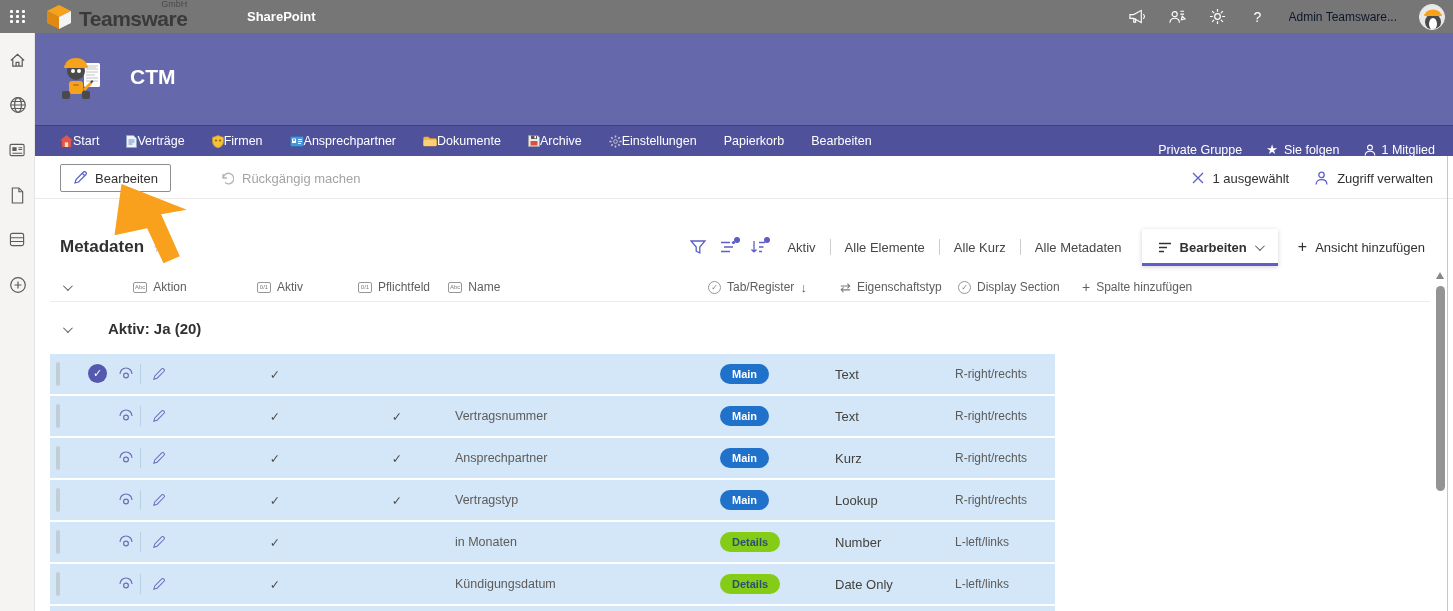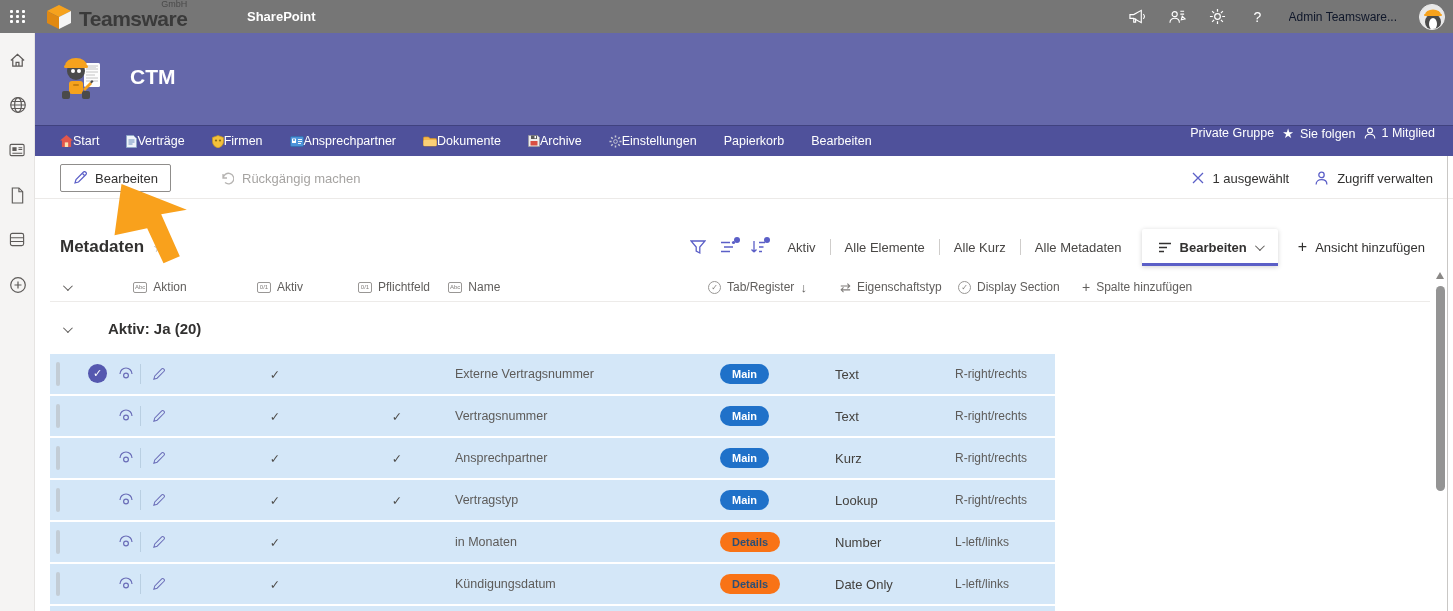--- a/index.html
+++ b/index.html
@@ -29,21 +29,21 @@
 
   
   .siteheader { position:absolute; left:35px; top:33px; width:1418px; height:92px; background:#6568aa; }
   .sitelogo { position:absolute; left:25px; top:20px; width:52px; height:52px; }
   .sitetitle { position:absolute; left:95px; top:32px; font-size:21px; font-weight:bold; color:#ffffff; cursor:pointer; }
 
   
   .sitenav { position:absolute; left:35px; top:125px; width:1418px; height:31px; background:#4f519b; border-top:1px solid rgba(0,0,0,.18); display:flex; align-items:center; color:#fff; }
   .nav-left { display:flex; align-items:center; padding-left:25px; gap:27px; }
   .nav-item { display:flex; align-items:center; gap:0; font-size:12.5px; cursor:pointer; white-space:nowrap; }
-  .nav-right { position:absolute; right:18px; top:0; height:31px; display:flex; align-items:flex-start; gap:8px; font-size:12.5px; }
+  .nav-right { position:absolute; right:18px; top:0; height:31px; display:flex; align-items:flex-end; gap:24px; font-size:12.5px; }
   .nav-right .nav-item { gap:6px; }
 
   
   .cmdbar { position:absolute; left:35px; top:156px; width:1418px; height:43px; background:#fff; border-bottom:1px solid #eceae8; }
   .btn-edit { position:absolute; left:25px; top:8px; height:28px; display:flex; align-items:center; gap:8px; padding:0 12px; border:1px solid #8f8d8b; border-radius:2px; background:#fff; font-size:13px; color:#323130; cursor:pointer; }
   .btn-undo { position:absolute; left:175px; top:8px; height:28px; display:flex; align-items:center; gap:8px; padding:0 10px; font-size:13px; color:#a6a4a2; cursor:default; }
   .cmd-right { position:absolute; right:20px; top:8px; height:28px; display:flex; align-items:center; gap:26px; }
   .cmd-chip { display:flex; align-items:center; gap:9px; font-size:13px; color:#323130; cursor:pointer; }
 
   
@@ -81,21 +81,21 @@
   .ic-div { position:absolute; left:90px; top:10px; width:1px; height:20px; background:#b9cfe2; }
   .cell { position:absolute; top:0; height:40px; display:flex; align-items:center; font-size:12.5px; color:#5d5b59; white-space:nowrap; }
   .c-aktiv { left:215px; width:20px; justify-content:center; color:#4f4d4b; }
   .c-pflicht { left:337px; width:20px; justify-content:center; color:#4f4d4b; }
   .c-name { left:405px; }
   .c-tab { left:670px;font-weight:bold; }
   .c-typ { left:785px; font-size:13px; color:#44423f; }
   .c-section { left:905px; font-size:12px; }
   .pill { display:inline-block; padding:4px 12px; border-radius:11px; font-size:11px; }
   .pill-main { background:#1f71c9; color:#fff; }
-  .pill-details { background:#f97316; color:#2c4f74; }
+  .pill-details { background:#84cc16; color:#2c4f74; }
 
   
   .vline { position:absolute; left:1447px; top:156px; width:1px; height:455px; background:#c9c7c5; }
   .scrollbar { position:absolute; left:1436px; top:270px; width:9px; height:341px; }
   .scroll-up { position:absolute; left:0; top:2px; width:0; height:0; border-left:4.5px solid transparent; border-right:4.5px solid transparent; border-bottom:7px solid #8a8886; cursor:pointer; }
   .scroll-thumb { position:absolute; left:0; top:16px; width:9px; height:205px; background:#949494; border-radius:5px; cursor:grab; }
 
   
   .cursor-arrow { position:absolute; left:114px; top:184px; z-index:50; pointer-events:none; }
 </style>
@@ -446,21 +446,20 @@
           </svg>
         </span>
       <span class="ic-div"></span>
       <span class="row-ic ic-pencil">
           <svg width="13" height="13" viewBox="0 0 14 14">
             <path d="M2 12l1-3.5L10.5 1a1.4 1.4 0 0 1 2 0l0.5 0.5a1.4 1.4 0 0 1 0 2L5.5 11z" fill="none" stroke="#6a6db8" stroke-width="1.1"></path>
           </svg>
         </span>
       <span class="cell c-aktiv">✓</span>
       <span class="cell c-pflicht"></span>
-      <span class="cell c-name">Externe Vertragsnummer</span>
       <span class="cell c-tab">
           <span class="pill pill-main">Main</span>
         </span>
       <span class="cell c-typ">Text</span>
       <span class="cell c-section">R-right/rechts</span>
     </div>
 
     <div class="row" style="top:197px">
       <span class="dragbar"></span>
       <span class="row-ic ic-eye">

